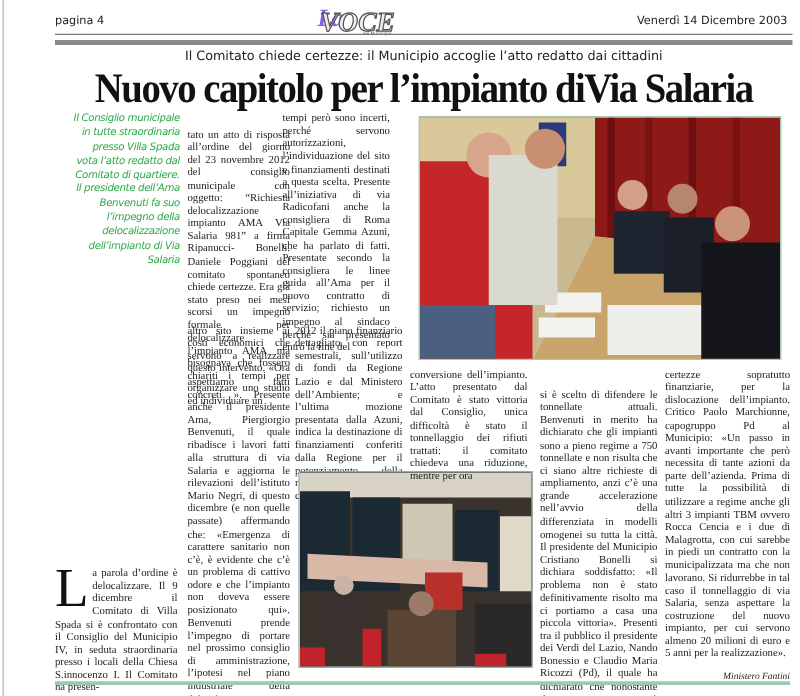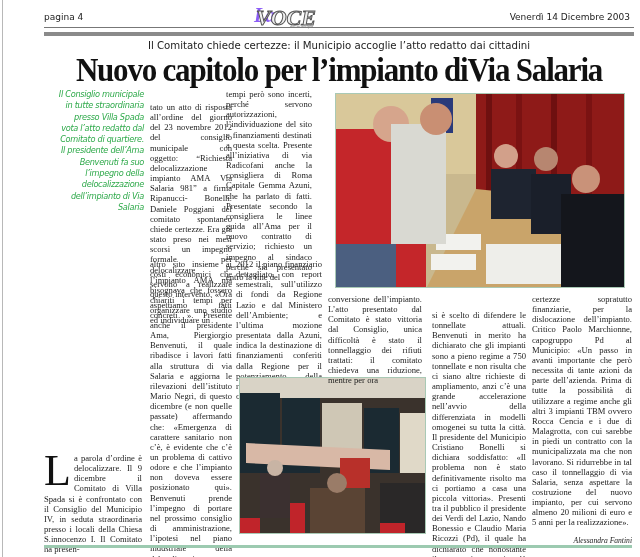--- a/index.html
+++ b/index.html
@@ -113,20 +113,20 @@
     <rect x="0" y="140" width="20" height="17" fill="#c0242a"></rect>
     <rect x="50" y="125" width="15" height="32" fill="#c0242a"></rect>
     <rect x="140" y="105" width="47" height="52" fill="#2a2828"></rect>
     <rect x="140" y="145" width="25" height="12" fill="#c0242a"></rect>
   </svg>
 </div>
 
 <div class="col col3">conversione dell’impianto. L’atto presentato dal Comitato è stato vittoria dal Consiglio, unica difficoltà è stato il tonnellaggio dei rifiuti trattati: il comitato chiedeva una riduzione, mentre per ora</div>
 <div class="col col4">si è scelto di difendere le tonnellate attuali. Benvenuti in merito ha dichiarato che gli impianti sono a pieno regime a 750 tonnellate e non risulta che ci siano altre richieste di ampliamento, anzi c’è una grande accelerazione nell’avvio della differenziata in modelli omogenei su tutta la città. Il presidente del Municipio Cristiano Bonelli si dichiara soddisfatto: «Il problema non è stato definitivamente risolto ma ci portiamo a casa una piccola vittoria». Presenti tra il pubblico il presidente dei Verdi del Lazio, Nando Bonessio e Claudio Maria Ricozzi (Pd), il quale ha dichiarato che nonostante il passo in avanti, c’è bisogno di</div>
 <div class="col col5">certezze sopratutto finanziarie, per la dislocazione dell’impianto. Critico Paolo Marchionne, capogruppo Pd al Municipio: «Un passo in avanti importante che però necessita di tante azioni da parte dell’azienda. Prima di tutte la possibilità di utilizzare a regime anche gli altri 3 impianti TBM ovvero Rocca Cencia e i due di Malagrotta, con cui sarebbe in piedi un contratto con la municipalizzata ma che non lavorano. Si ridurrebbe in tal caso il tonnellaggio di via Salaria, senza aspettare la costruzione del nuovo impianto, per cui servono almeno 20 milioni di euro e 5 anni per la realizzazione».</div>
-<div class="byline">Alessandra Fantini</div>
+<div class="byline">Ministero Fantini</div>
 
 <div class="col lead">
   <span class="dropcap">L</span>
   <span>a parola d’ordine è delocalizzare. Il 9 dicembre il Comitato di Villa Spada si è confrontato con il Consiglio del Municipio IV, in seduta straordinaria presso i locali della Chiesa S.innocenzo I. Il Comitato ha presen-</span>
 </div>
 
 <div class="bottom-rule"></div>
 
 </body></html>

